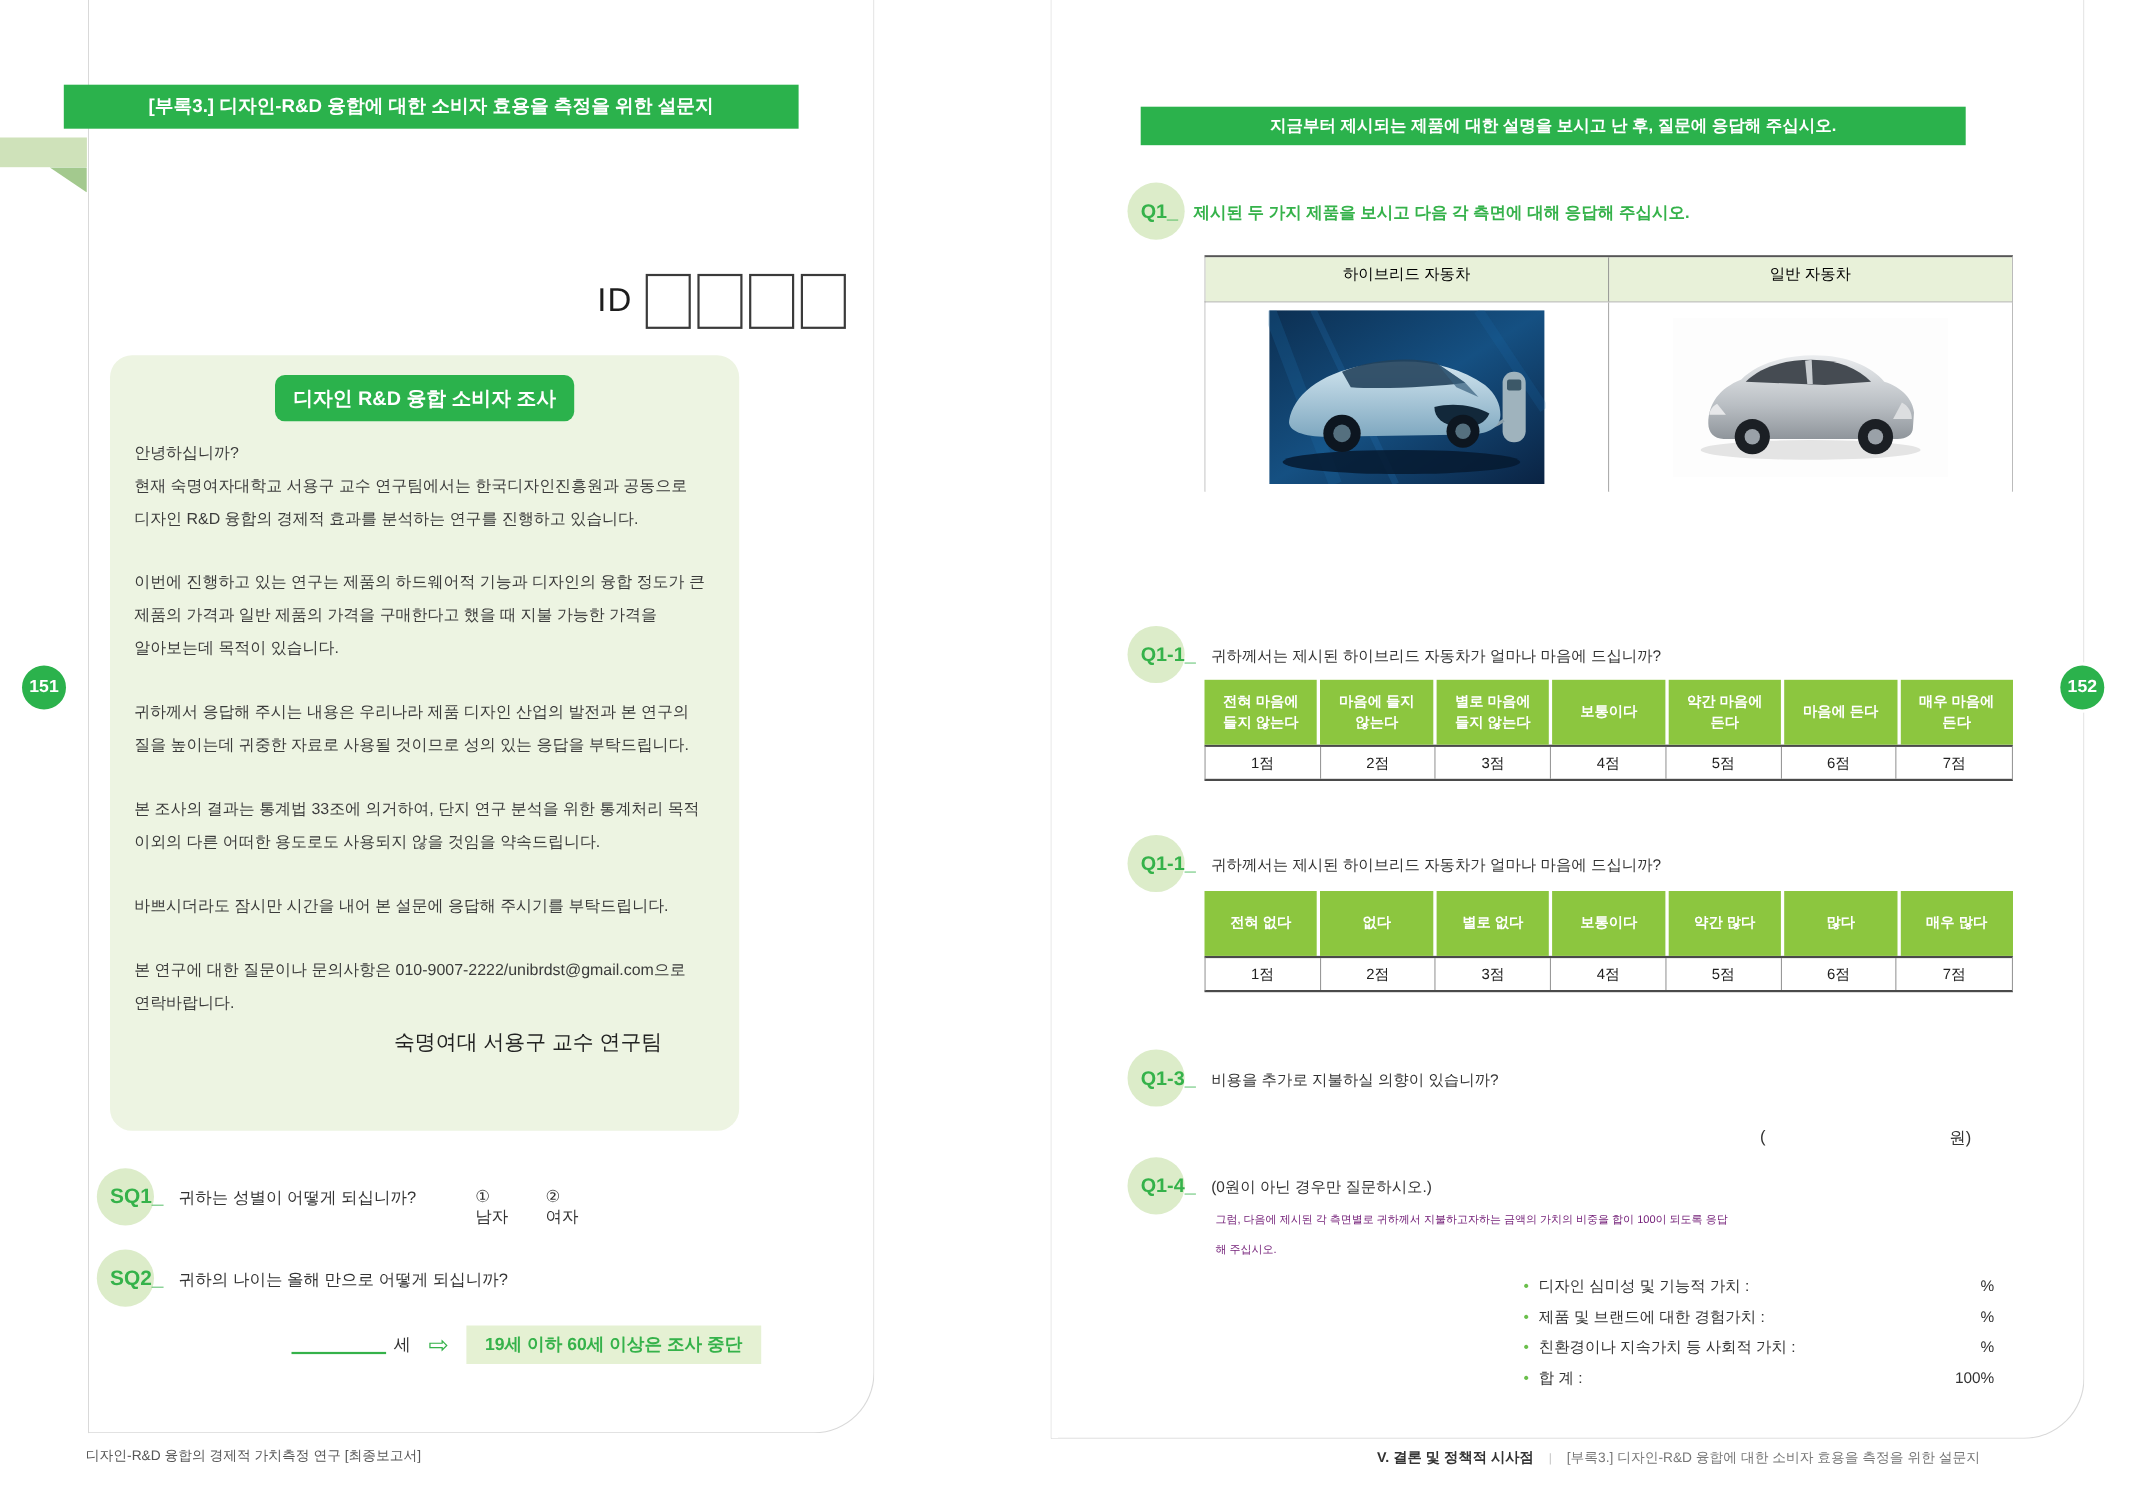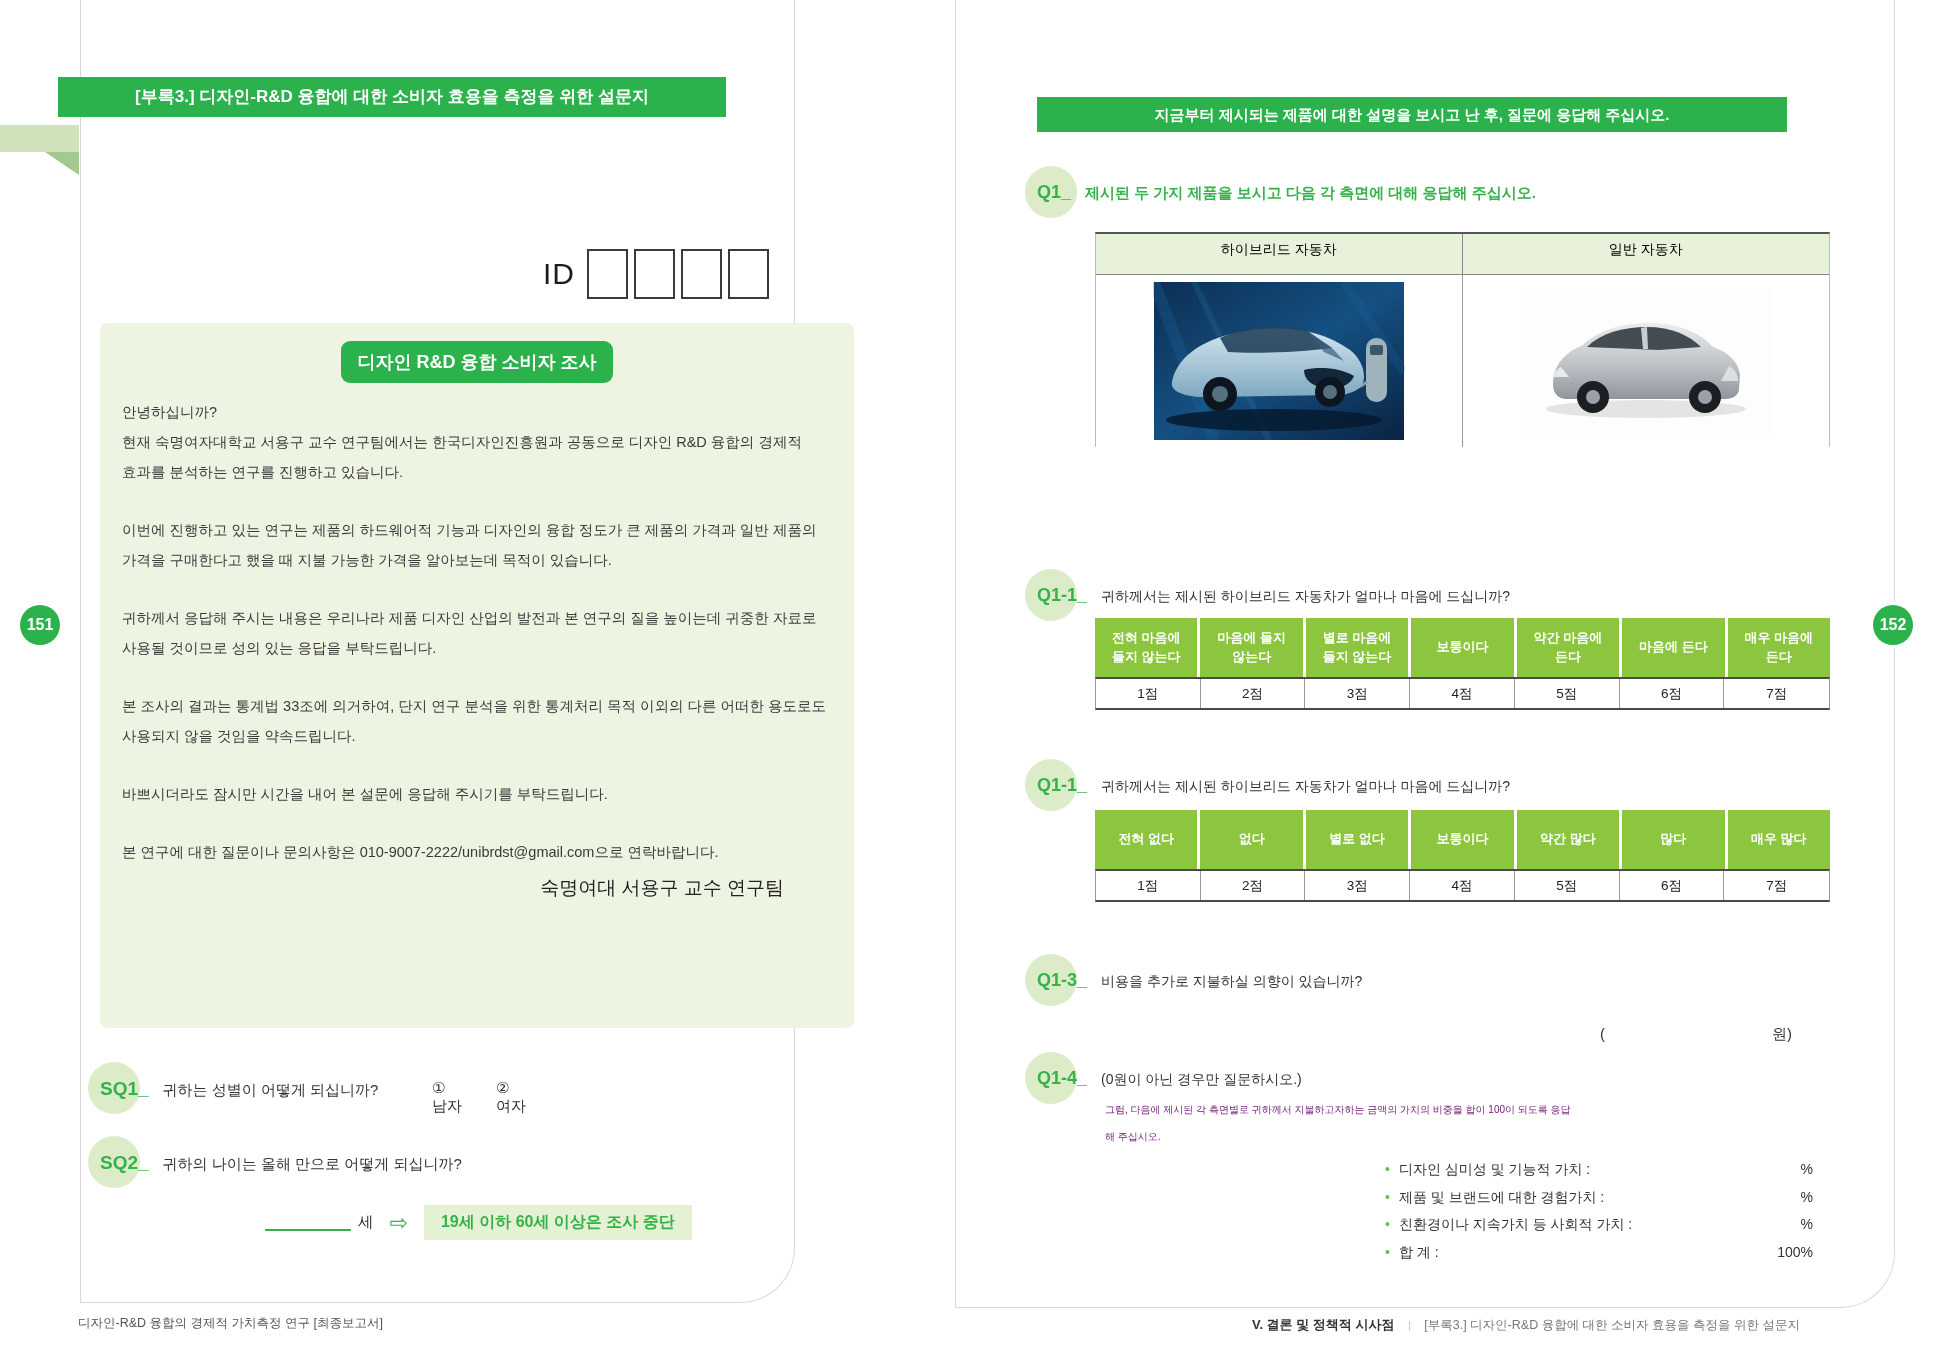--- a/index.html
+++ b/index.html
@@ -30,21 +30,21 @@
   #pagenum-left{left:20px;top:605px;}
   #pagenum-right{left:1873px;top:605px;}
 
   
   #id-row{left:543px;top:237px;display:flex;align-items:center;gap:12px;margin-top:12px;}
   #id-row .id-label{font-size:30px;color:#1d1d1d;letter-spacing:1px;}
   #id-row .id-boxes{display:flex;gap:6px;}
   #id-row .id-box{width:37px;height:46px;border:2px solid #3a3a3a;background:#fff;}
 
   
-  #intro-box{left:100px;top:323px;width:754px;height:705px;background:#edf4e2;border-radius:8px;}
+  #intro-box{left:100px;top:323px;width:572px;height:705px;background:#edf4e2;border-radius:20px;}
   #intro-pill{width:272px;height:42px;margin:18px auto 0;background:#2bb24c;border-radius:9px;
     color:#fff;font-weight:bold;font-size:18px;line-height:42px;text-align:center;}
   .intro-body{padding:2px 16px 0 22px;font-size:14.5px;color:#3b3b3b;}
   .intro-body p{line-height:30px;margin:28px 0 0;white-space:pre-line;}
   .intro-body p:first-child{margin-top:12px;}
   .sign-date{text-align:right;padding-right:70px;margin-top:20px;font-size:14.5px;color:#333;}
   .sign-team{text-align:right;padding-right:70px;margin-top:8px;font-size:19px;color:#222;}
 
   
   .qb{position:relative;font-weight:bold;color:#35b24a;font-size:18px;white-space:nowrap;}

